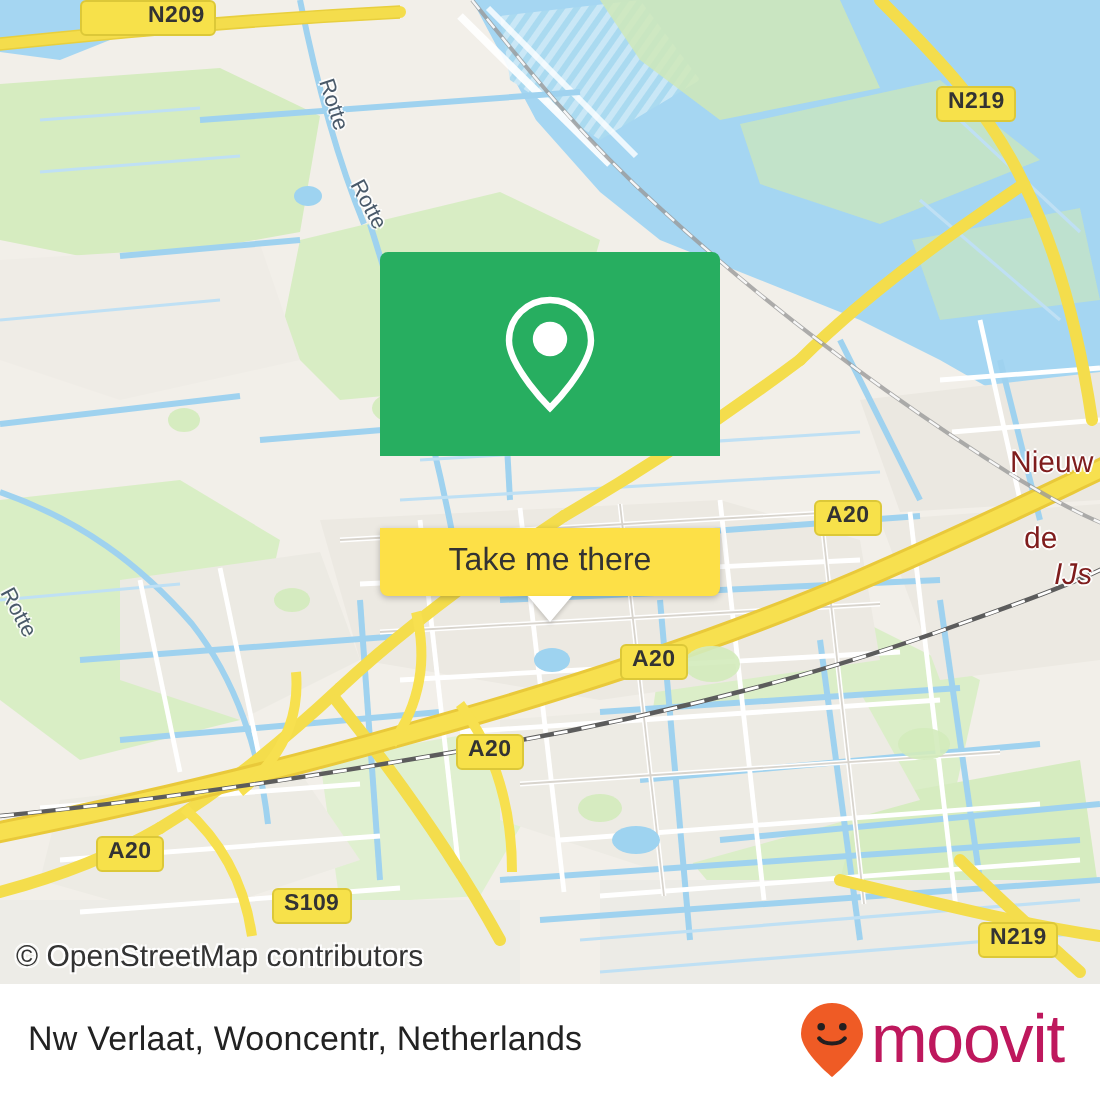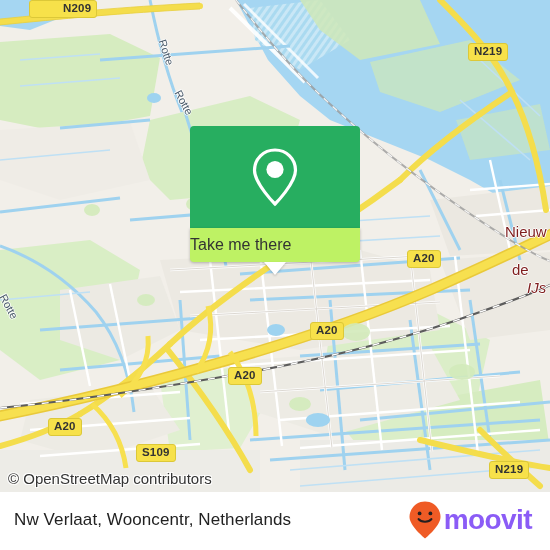--- a/index.html
+++ b/index.html
@@ -52,27 +52,28 @@
 
   
   .popup{position:absolute;left:190px;top:126px;width:170px;}
   .popup-body{
     background:#27ae60;
     border-radius:4px 4px 0 0;
     height:102px;
     display:flex;align-items:center;justify-content:center;
   }
   .popup-label{
-    background:#bef264;
+    background:#fde047;
     height:34px;
-    display:flex;align-items:center;justify-content:flex-start;
+    display:flex;align-items:center;justify-content:center;
     font-size:16px;color:#333;
     border-radius:0 0 4px 4px;
     position:relative;
     box-shadow:0 1px 3px rgba(0,0,0,.25);
+    margin-top:36px;
   }
   .popup-tail{
     position:absolute;left:50%;top:100%;
     margin-left:-11px;
     width:0;height:0;
     border-left:11px solid transparent;
     border-right:11px solid transparent;
     border-top:13px solid #fff;
     filter:drop-shadow(0 1px 1px rgba(0,0,0,.2));
   }
@@ -87,21 +88,21 @@
 
   
   .footer{
     position:absolute;left:0;top:492px;width:550px;height:56px;
     background:#fff;
     display:flex;align-items:center;justify-content:space-between;
     padding:0 18px 0 14px;box-sizing:border-box;
   }
   .footer-title{font-size:17px;color:#222;letter-spacing:.1px;}
   .brand{display:flex;align-items:center;gap:2px;}
-  .brand-word{font-size:28px;font-weight:bold;color:#8b5cf6;letter-spacing:-0.6px;line-height:30px;}
+  .brand-word{font-size:34px;font-weight:normal;color:#be185d;letter-spacing:-0.6px;line-height:30px;}
 </style>
 </head>
 <body>
 
 <div class="screen">
 
   <div class="map">
     <svg class="map-svg" viewBox="0 0 550 492" preserveAspectRatio="none">
       <defs>
         <pattern id="hatch" width="6" height="6" patternUnits="userSpaceOnUse" patternTransform="rotate(35)">
@@ -258,21 +259,21 @@
         <ellipse cx="146" cy="300" rx="9" ry="6"></ellipse>
       </g>
 
       <g fill="#9ed3f0">
         <ellipse cx="276" cy="330" rx="9" ry="6"></ellipse>
         <ellipse cx="318" cy="420" rx="12" ry="7"></ellipse>
         <ellipse cx="154" cy="98" rx="7" ry="5"></ellipse>
       </g>
     </svg>
 
-    <div class="shield" style="left:29px;top:0px;padding-left:33px;">N209</div>
+    <div class="shield" style="left:40px;top:0px;padding-left:33px;">N209</div>
     <div class="shield" style="left:468px;top:43px;">N219</div>
     <div class="shield" style="left:407px;top:250px;">A20</div>
     <div class="shield" style="left:310px;top:322px;">A20</div>
     <div class="shield" style="left:228px;top:367px;">A20</div>
     <div class="shield" style="left:48px;top:418px;">A20</div>
     <div class="shield" style="left:136px;top:444px;">S109</div>
     <div class="shield" style="left:489px;top:461px;">N219</div>
 
     <div class="riverlabel" style="left:168px;top:38px;transform:rotate(72deg);transform-origin:left top;">Rotte</div>
     <div class="riverlabel" style="left:183px;top:88px;transform:rotate(62deg);transform-origin:left top;">Rotte</div>

